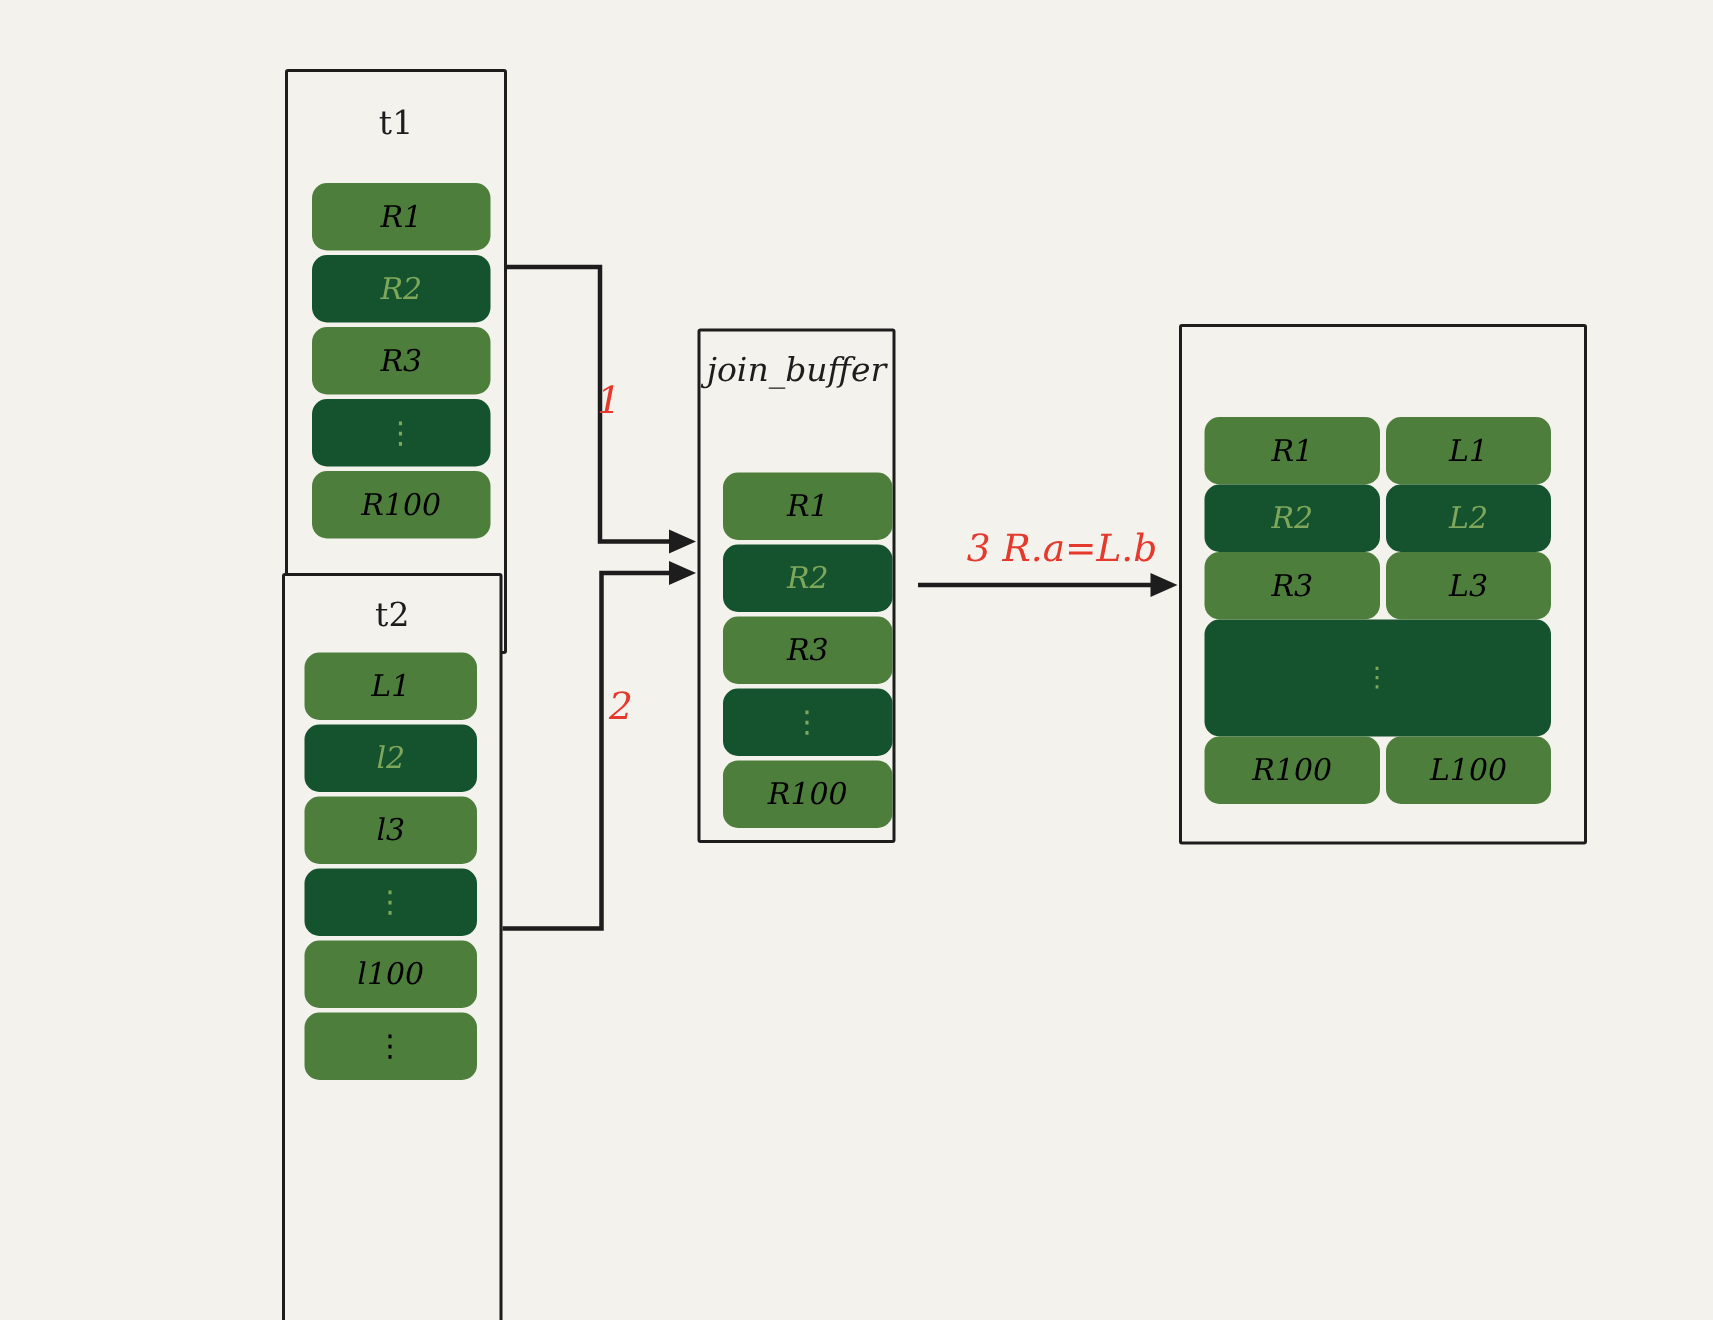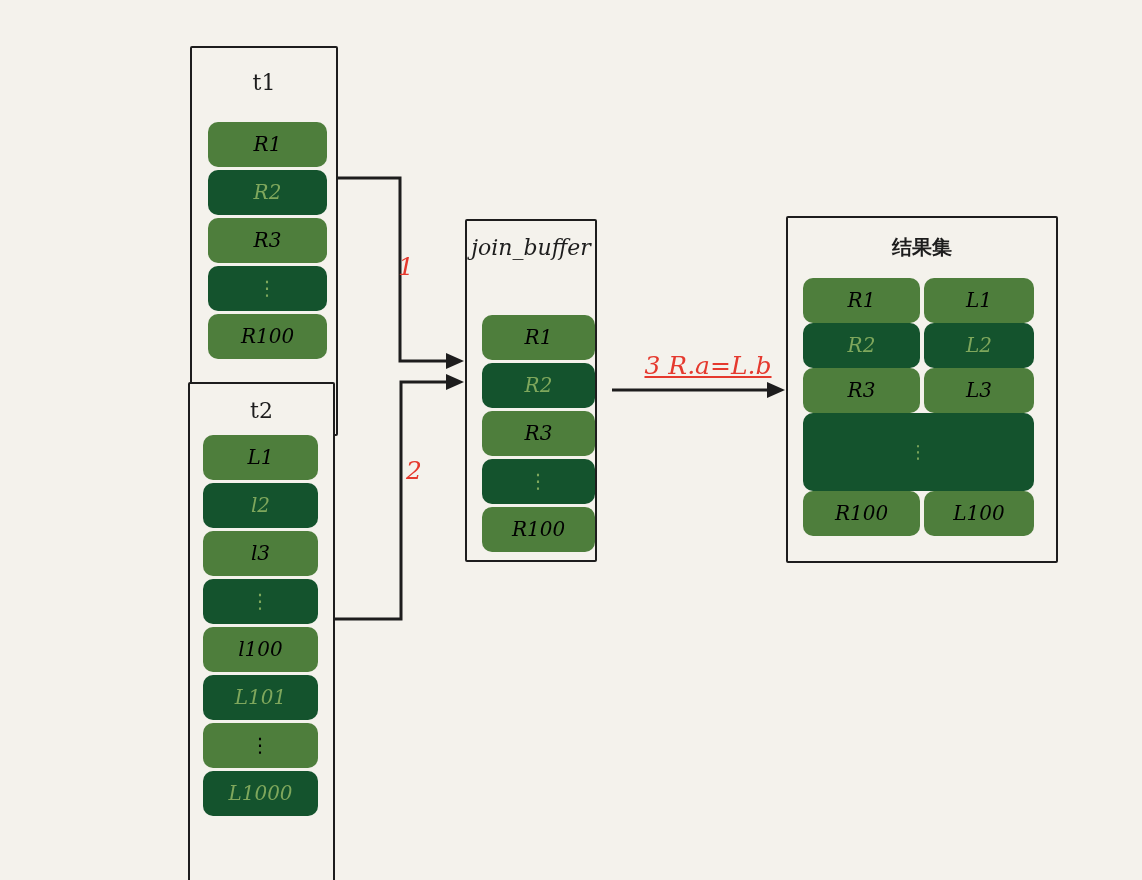--- a/index.html
+++ b/index.html
@@ -80,21 +80,21 @@
   .arrow-label{
     position:absolute;
     color:#e5392e;
     font-size:25px;
     font-style:italic;
     font-family:"DejaVu Serif", serif;
     white-space:nowrap;
   }
   #lbl-1{left:398px;top:252px;}
   #lbl-2{left:406px;top:456px;}
-  #lbl-3{left:628px;top:351px;width:160px;text-align:center;text-decoration:underline;}
+  #lbl-3{left:628px;top:351px;width:160px;text-align:center;}
 </style>
 </head>
 <body>
 
 <div class="canvas">
 
   <svg class="arrow-layer" width="1142" height="880" viewBox="0 0 1142 880">
     <g stroke="#1d1d1d" stroke-width="3" fill="none">
       <path d="M338,178 H400 V361 H448"></path>
       <path d="M335,619 H401 V382 H448"></path>
@@ -119,39 +119,36 @@
   </div>
 
   <div class="box" id="box-t2">
     <div class="box-title">t2</div>
     <div class="rows rows-t2">
       <div class="row dark">L1</div>
       <div class="row light">l2</div>
       <div class="row dark">l3</div>
       <div class="row light dots">⋮</div>
       <div class="row dark">l100</div>
-      <div class="row light">L101</div>
       <div class="row dark dots">⋮</div>
-      <div class="row light">L1000</div>
     </div>
   </div>
 
   <div class="box" id="box-jb">
     <div class="box-title">join_buffer</div>
     <div class="rows rows-jb">
       <div class="row dark">R1</div>
       <div class="row light">R2</div>
       <div class="row dark">R3</div>
       <div class="row light dots">⋮</div>
       <div class="row dark">R100</div>
     </div>
   </div>
 
   <div class="box" id="box-res">
-    <div class="box-title">结果集</div>
     <div class="rows rows-res">
       <div class="prow">
         <div class="cell cl dark">R1</div>
         <div class="cell cr dark">L1</div>
       </div>
       <div class="prow">
         <div class="cell cl light">R2</div>
         <div class="cell cr light">L2</div>
       </div>
       <div class="prow">

